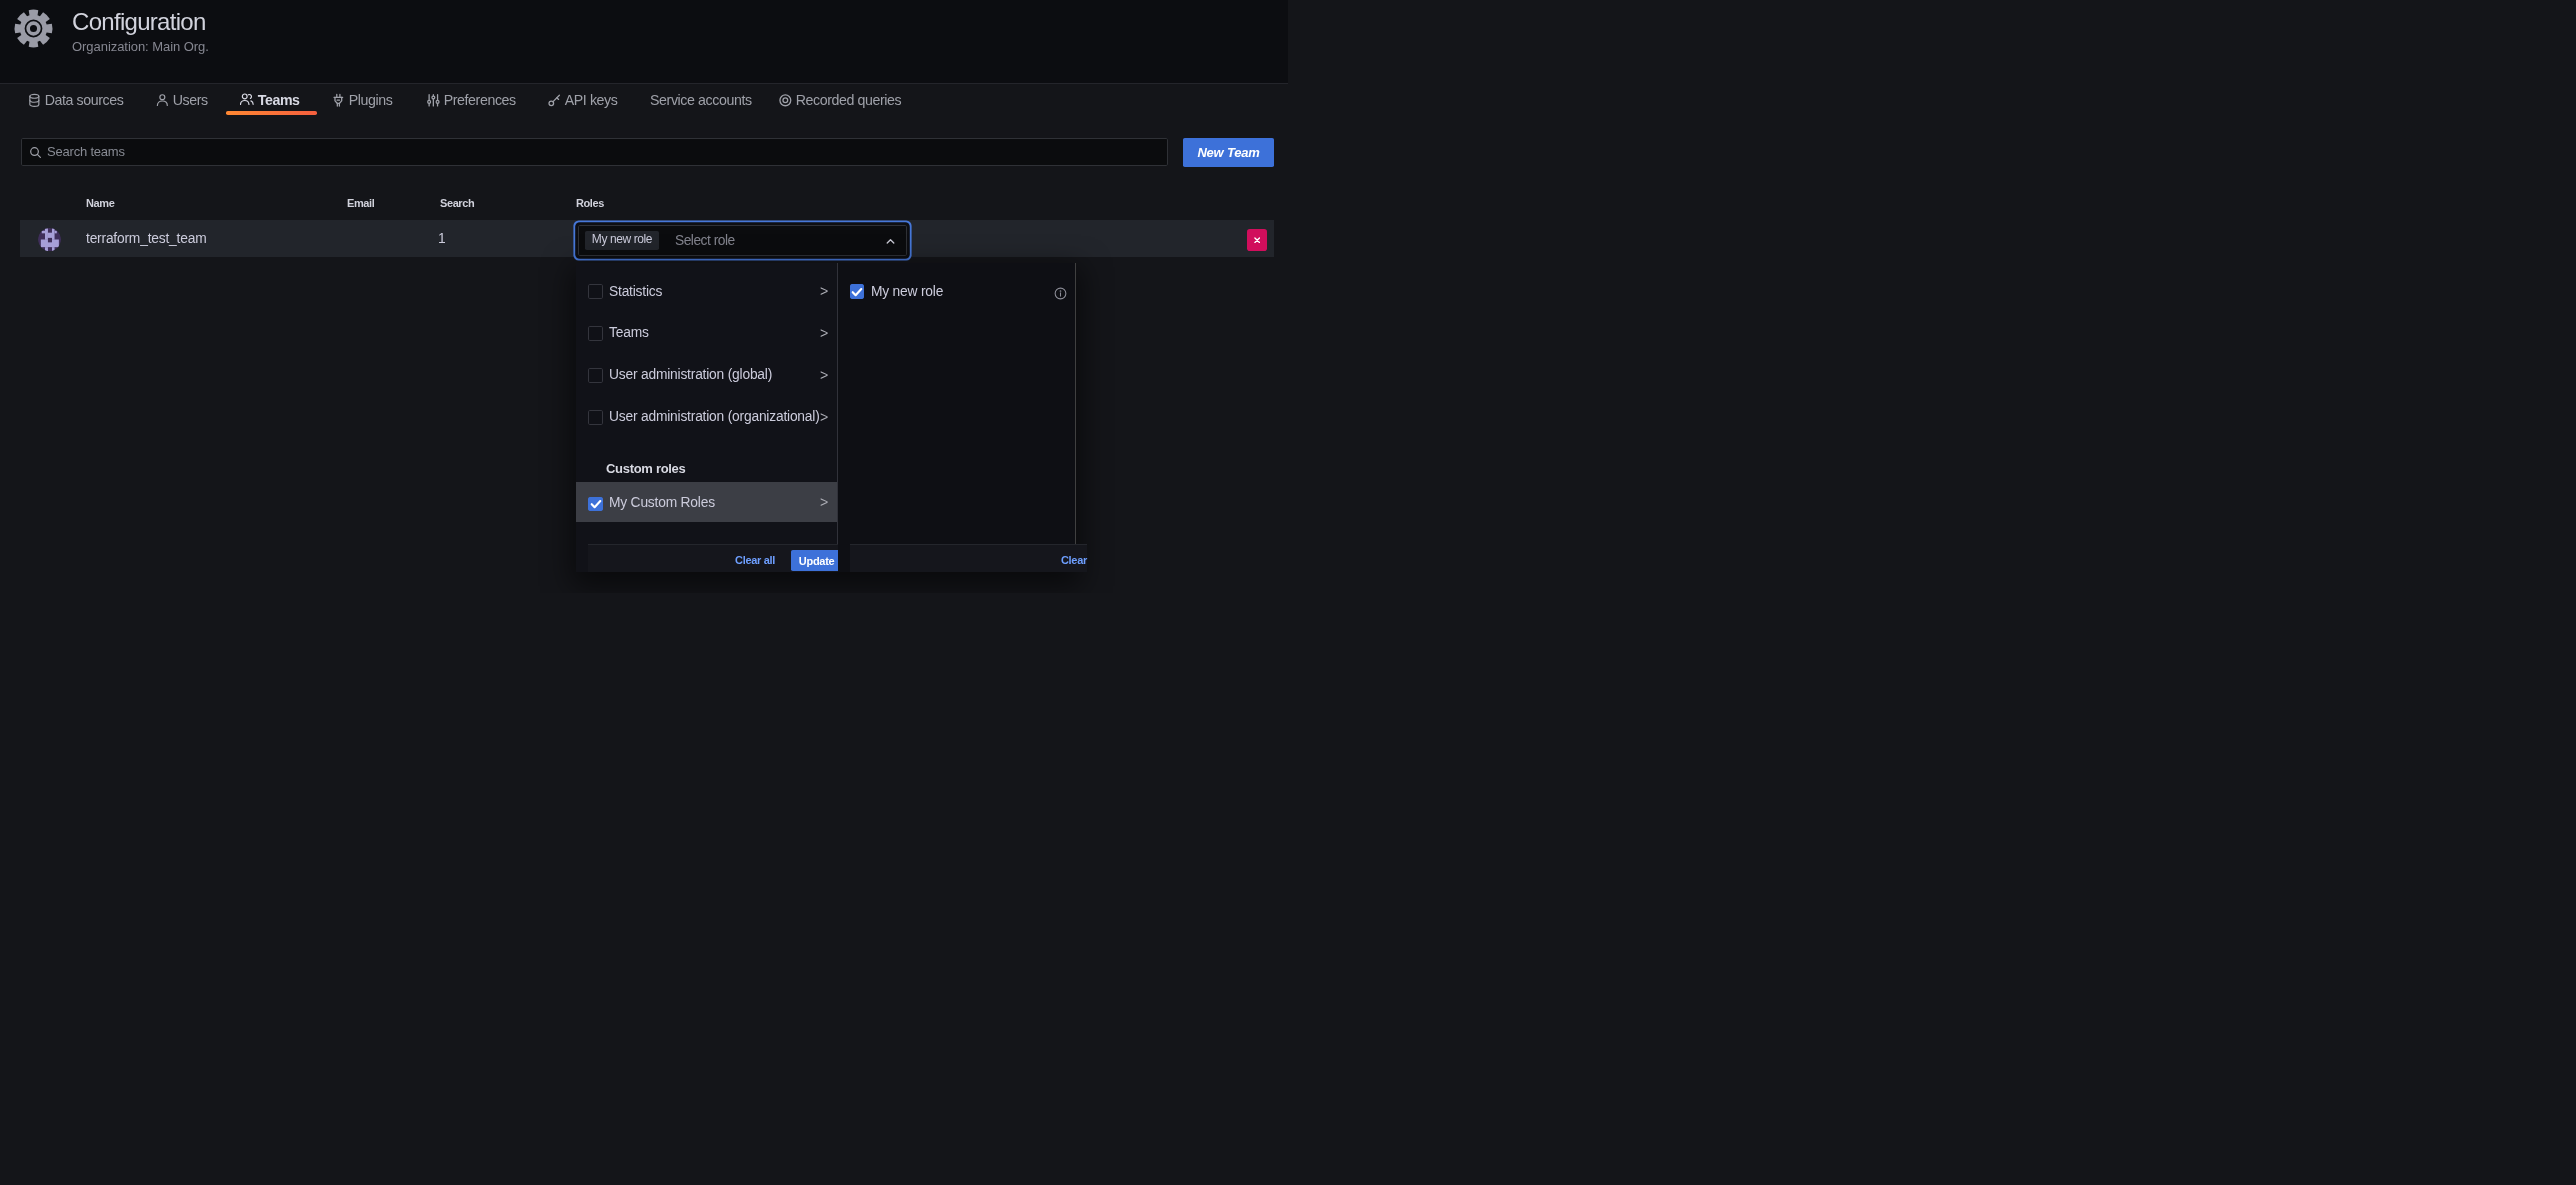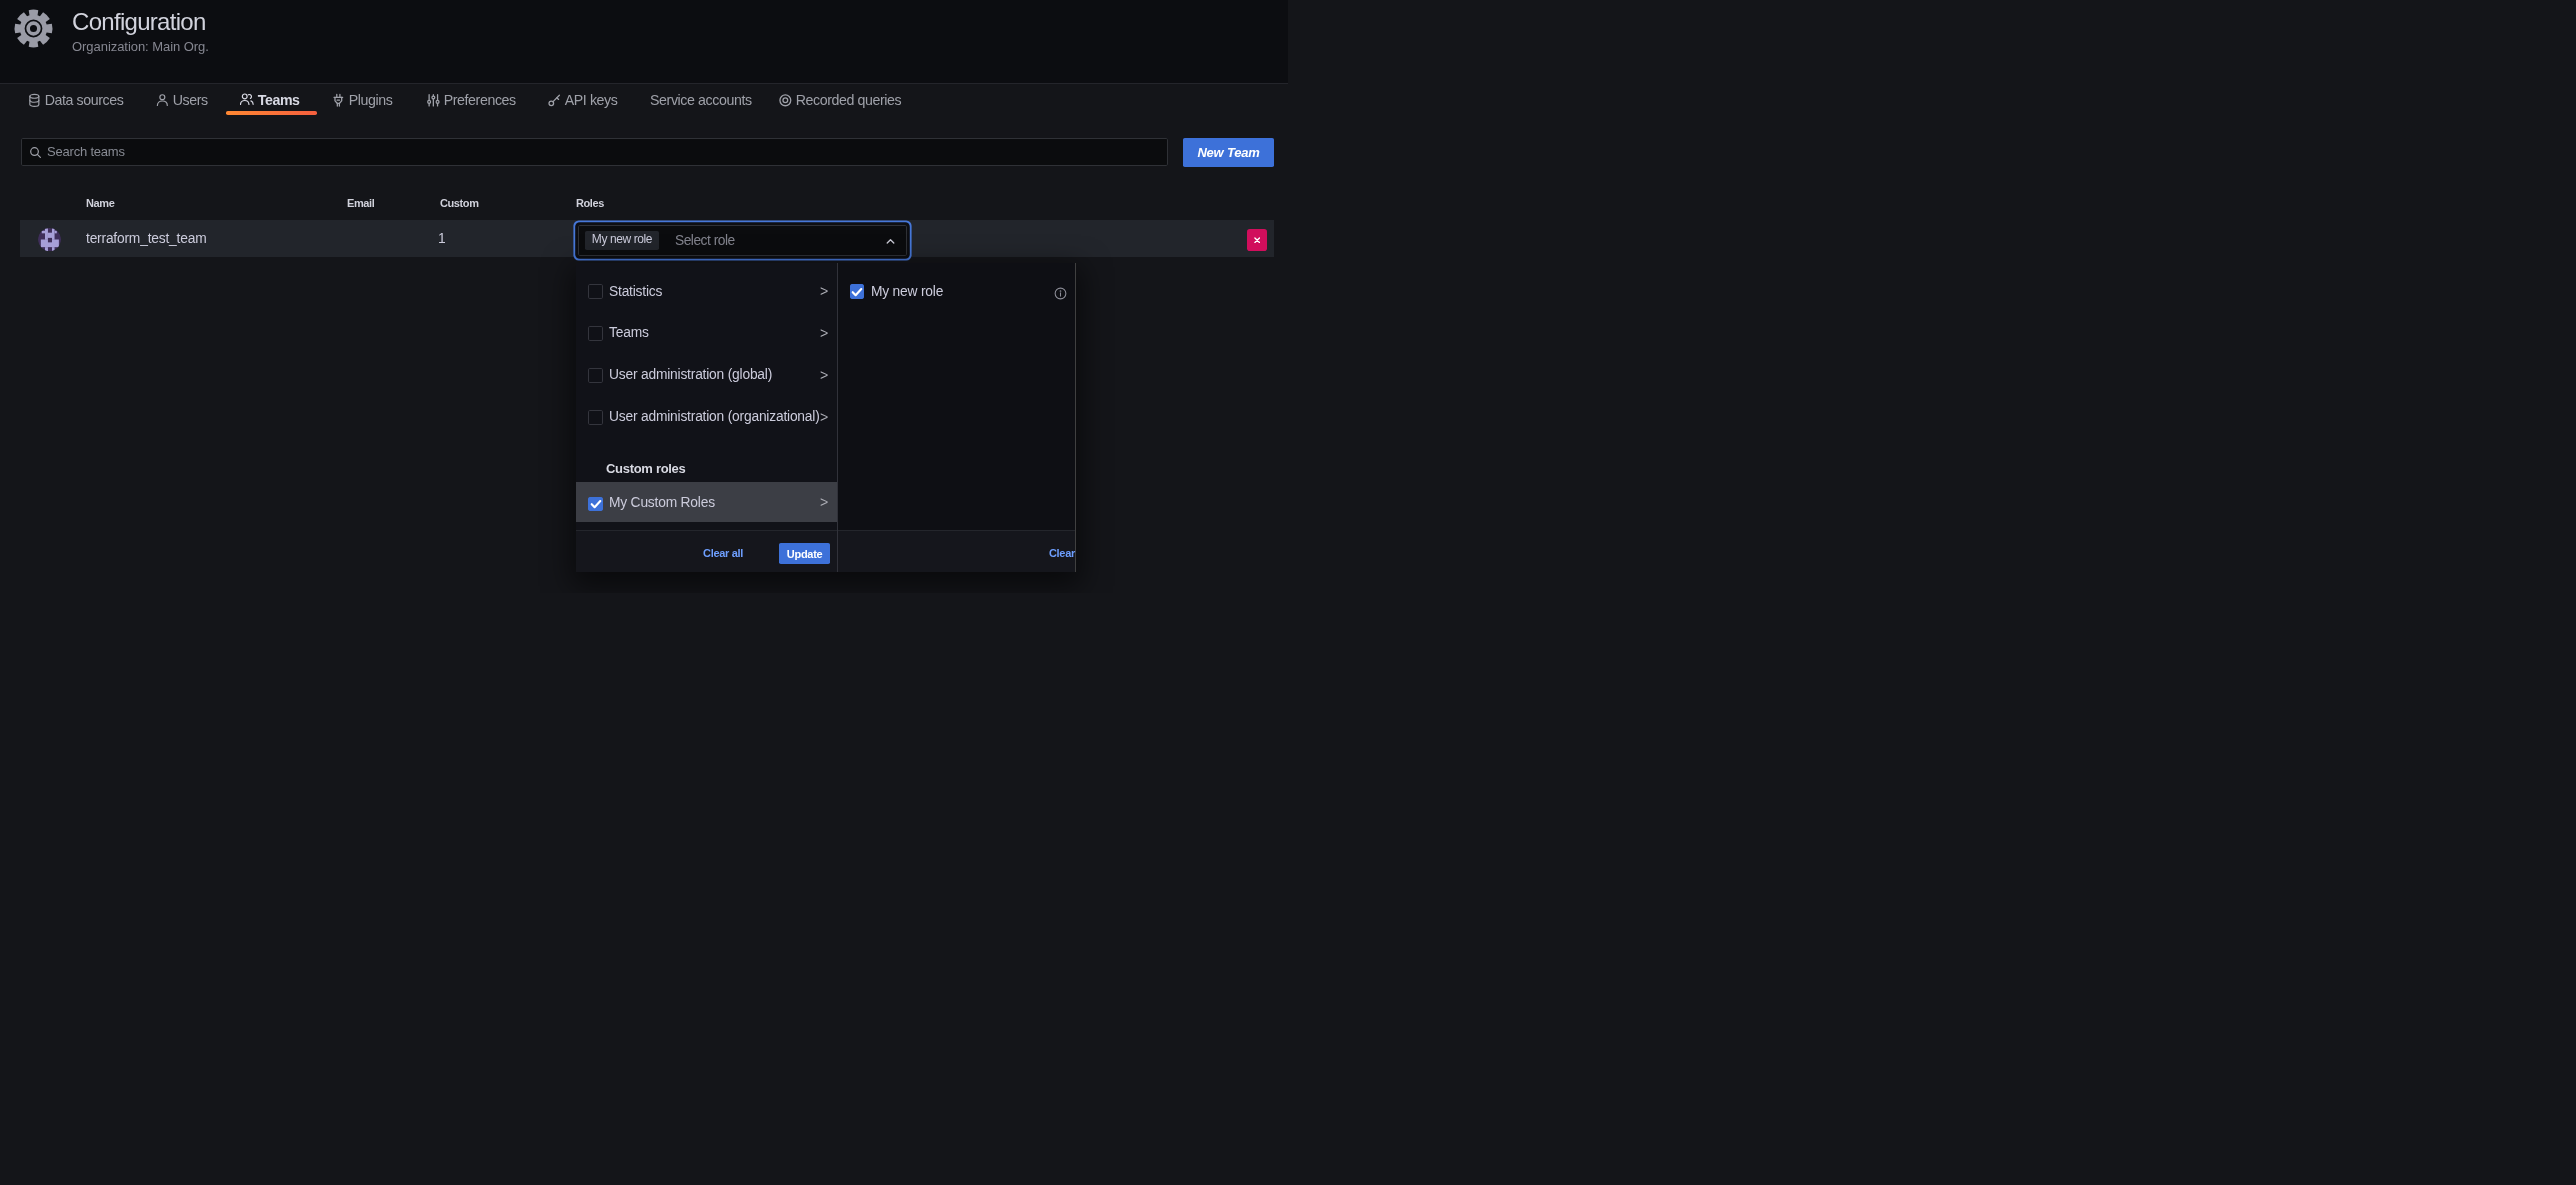--- a/index.html
+++ b/index.html
@@ -93,23 +93,23 @@
   .mi-0 { top:14.2px; } .mi-1 { top:56px; } .mi-2 { top:98px; } .mi-3 { top:140px; }
   .group-header { position:absolute; left:30px; top:198px; font-size:13px; font-weight:700; letter-spacing:-0.3px; color:#d8d9e2; line-height:15.6px; }
   .menu-item.custom { top:219px; height:40px; background:#3c3e45; }
   .menu-item.custom .cb { top:14.7px; }
   .menu-item.custom .ilabel { top:13.3px; }
   .menu-item.custom .chev { top:12px; }
   .checkbox { display:block; width:14.7px; height:14.7px; border-radius:1.8px; background:#101117; border:0.9px solid #34353d; position:relative; }
   .checkbox.checked { background:#3d71d9; border-color:#3d71d9; }
   .checkbox.checked svg { position:absolute; left:0.5px; top:0.5px; width:12px; height:12px; color:#fff; }
   .menu-footer {
-    position:absolute; left:0; bottom:0; width:100%; height:42px;
+    position:absolute; left:12px; bottom:0; width:100%; height:28px;
     background:#15161c; border-top:0.9px solid #24262c;
-    display:flex; align-items:center; justify-content:flex-end;gap:20px;
+    display:flex; align-items:center; justify-content:flex-end;
   }
   .link-btn { font-size:11px; font-weight:700; letter-spacing:-0.3px; color:#6e9fff; cursor:pointer; background:none; border:none; font-family:inherit; position:relative; top:1.8px; }
   .update-btn {
     margin-left:16px; margin-right:6.9px; width:51px; height:21px; position:relative; top:2.1px;
     background:#3d71d9; border:none; border-radius:1.8px; color:#fff;
     font-size:11px; font-weight:700; letter-spacing:-0.3px; font-family:inherit; cursor:pointer;
     display:flex; align-items:center; justify-content:center;
   }
   .submenu-item { position:absolute; left:0; top:14.2px; width:100%; height:29px; }
   .submenu-item .cb { position:absolute; left:11.5px; top:7.3px; }
@@ -196,21 +196,21 @@
 
 <svg class="search-icon" viewBox="0 0 16 16" fill="none" stroke="currentColor" stroke-width="1.5" stroke-linecap="round">
   <circle cx="6.8" cy="6.8" r="4.7"></circle>
   <path d="M10.3 10.3 L14 14"></path>
 </svg>
 <input class="search-input" type="text" placeholder="Search teams" style="">
 <button class="new-team-btn">New Team</button>
 
 <div class="thead th-name">Name</div>
 <div class="thead th-email">Email</div>
-<div class="thead th-members">Custom</div>
+<div class="thead th-members">Search</div>
 <div class="thead th-roles">Roles</div>
 
 <div class="team-row"></div>
 <svg class="team-avatar" viewBox="0 0 25 25">
   <defs>
       <clipPath id="avclip">
         <circle cx="12.5" cy="12.5" r="12.5"></circle>
       </clipPath>
     </defs>
   <g clip-path="url(#avclip)">

